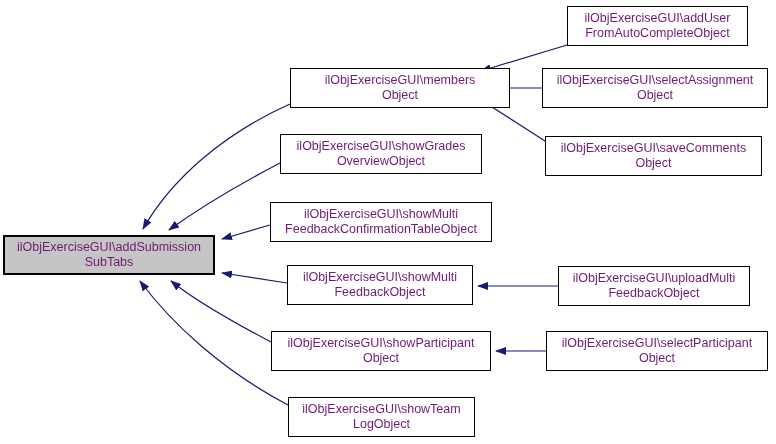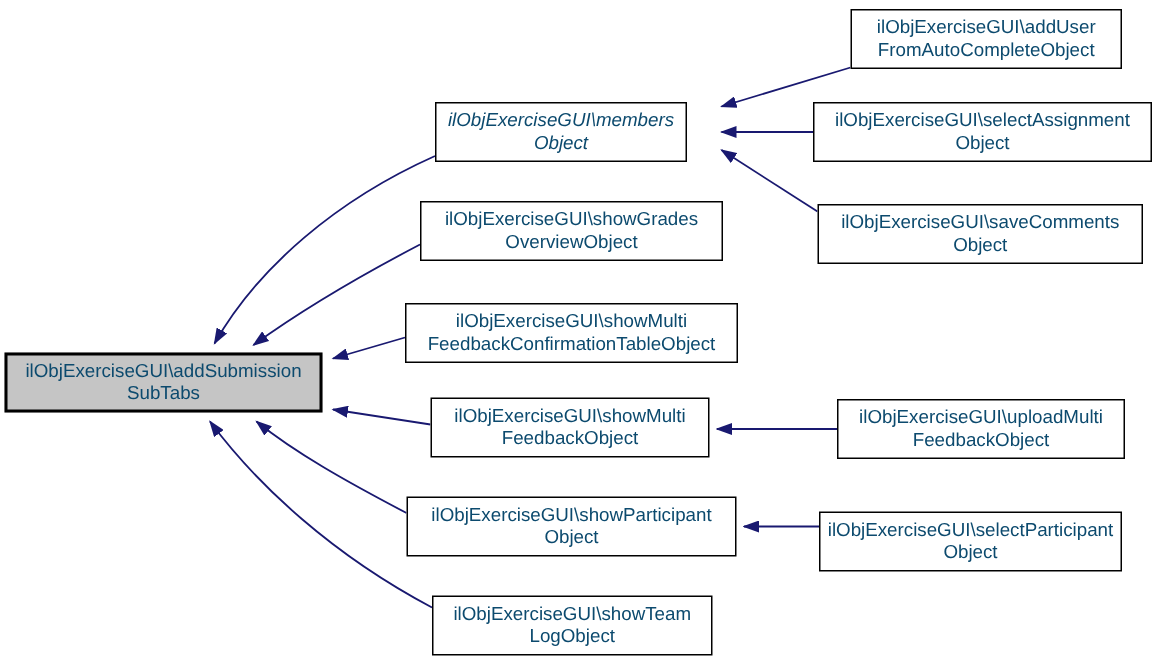--- a/index.html
+++ b/index.html
@@ -27,21 +27,21 @@
     position: absolute;
     box-sizing: border-box;
     background: #ffffff;
     border: 1px solid #000000;
     display: flex;
     flex-direction: column;
     align-items: center;
     justify-content: center;
     font-size: 12.5px;
     line-height: 15px;
-    color: #0c4a6e;
+    color: #701a75;
     text-align: center;
     white-space: nowrap;
     cursor: pointer;
   }
   .node.main {
     background: #c5c5c5;
     border: 2px solid #000000;
     cursor: default;
     justify-content: center;
   }
@@ -73,21 +73,21 @@
       <path marker-end="url(#arrow)" d="M558,286 L478,286"></path>
       <path marker-end="url(#arrow)" d="M546,351 L496,351"></path>
     </g>
   </svg>
 
   <div class="node main" style="left:3px; top:235px; width:212px; height:40px;">
     <span>ilObjExerciseGUI\addSubmission</span>
     <span>SubTabs</span>
   </div>
 
-  <div class="node" style="left:290px; top:68px; width:168px; height:40px;font-style:italic;">
+  <div class="node" style="left:290px; top:68px; width:220px; height:40px;">
     <span>ilObjExerciseGUI\members</span>
     <span>Object</span>
   </div>
 
   <div class="node" style="left:280px; top:134px; width:202px; height:40px;">
     <span>ilObjExerciseGUI\showGrades</span>
     <span>OverviewObject</span>
   </div>
 
   <div class="node" style="left:270px; top:202px; width:222px; height:40px;">
@@ -123,18 +123,18 @@
   <div class="node" style="left:545px; top:136px; width:217px; height:40px;text-align:center;">
     <span>ilObjExerciseGUI\saveComments</span>
     <span>Object</span>
   </div>
 
   <div class="node" style="left:558px; top:266px; width:192px; height:40px;">
     <span>ilObjExerciseGUI\uploadMulti</span>
     <span>FeedbackObject</span>
   </div>
 
-  <div class="node" style="left:546px; top:341px; width:202px; height:40px;">
+  <div class="node" style="left:546px; top:331px; width:222px; height:40px;">
     <span>ilObjExerciseGUI\selectParticipant</span>
     <span>Object</span>
   </div>
 
 </div>
 
 </body></html>

